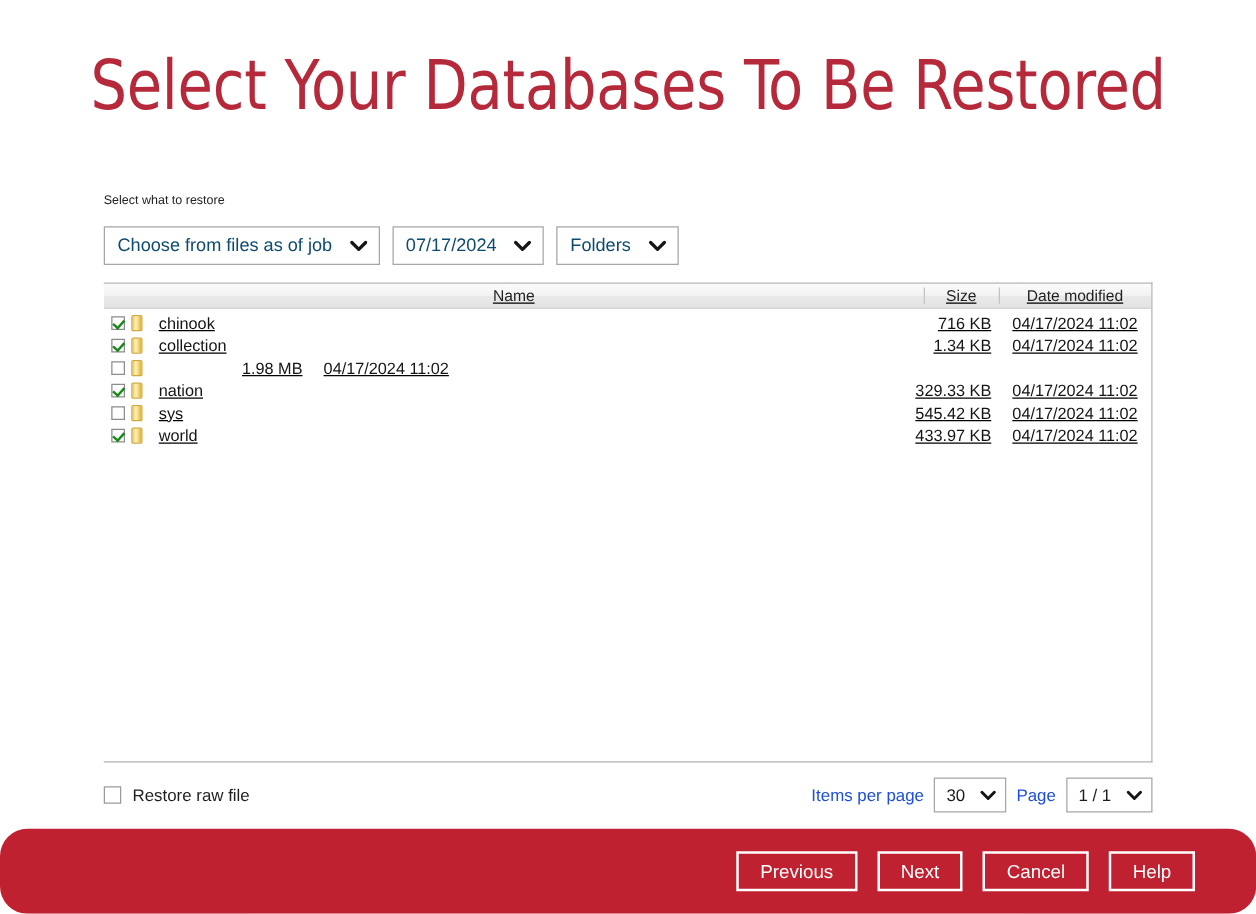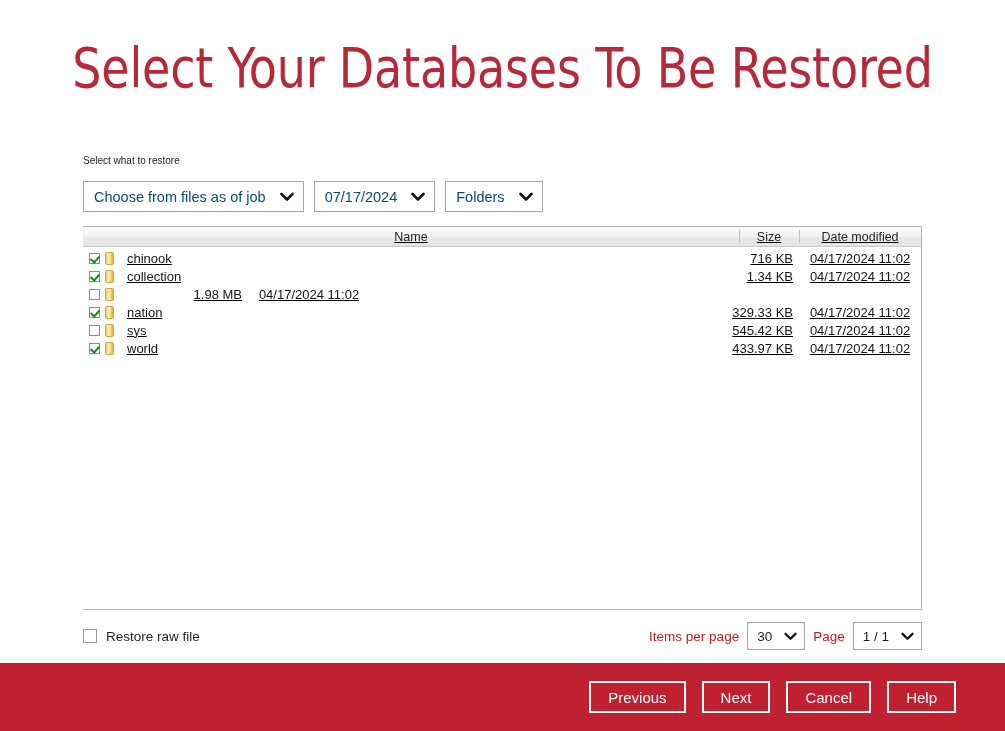--- a/index.html
+++ b/index.html
@@ -255,21 +255,21 @@
   }
   .raw-wrap { display: flex; align-items: center; gap: 9px; cursor: pointer; }
   .raw-box {
     width: 14px; height: 14px;
     border: 1px solid #9b9b9b;
     background: #ffffff;
     flex: none;
   }
   .spacer { flex: 1; }
   .pager { display: flex; align-items: center; gap: 8px; }
-  .pager-label { font-size: 13.5px; color: #b91c1c; }
+  .pager-label { font-size: 13.5px; color: #1d4ed8; }
   .sm-dd {
     height: 28px;
     min-width: 48px;
     border: 1px solid #a6a6a6;
     background: #ffffff;
     display: inline-flex;
     align-items: center;
     justify-content: space-between;
     padding: 0 7px 0 9px;
     font-size: 13.5px;
@@ -283,20 +283,21 @@
   .footer {
     position: absolute;
     left: 0; bottom: 0;
     width: 1005px; height: 68px;
     background: #bf2130;
     display: flex;
     align-items: center;
     justify-content: flex-end;
     padding-right: 49px;
     gap: 16px;
+    border-radius: 22px;
   }
   .fbtn {
     min-width: 62px;
     height: 32px;
     border: 2px solid #ffffff;
     background: transparent;
     color: #ffffff;
     font-size: 15px;
     font-family: "Liberation Sans", "DejaVu Sans", sans-serif;
     padding: 0 17px;

